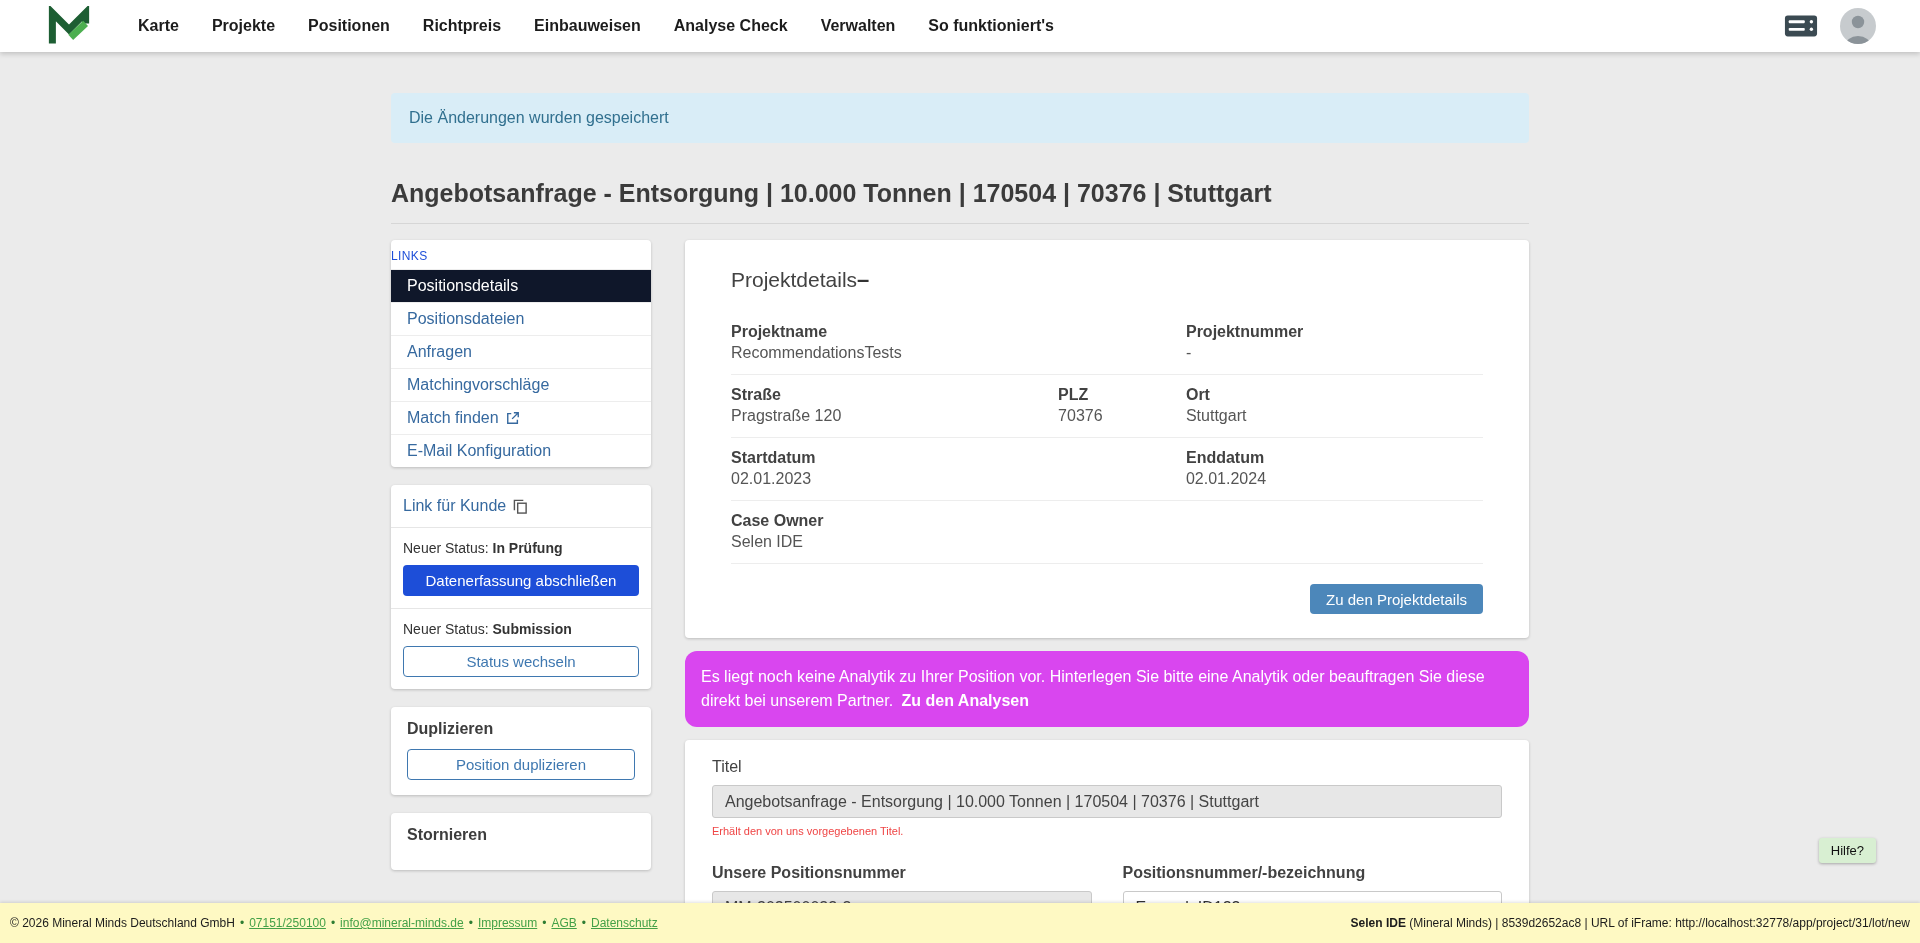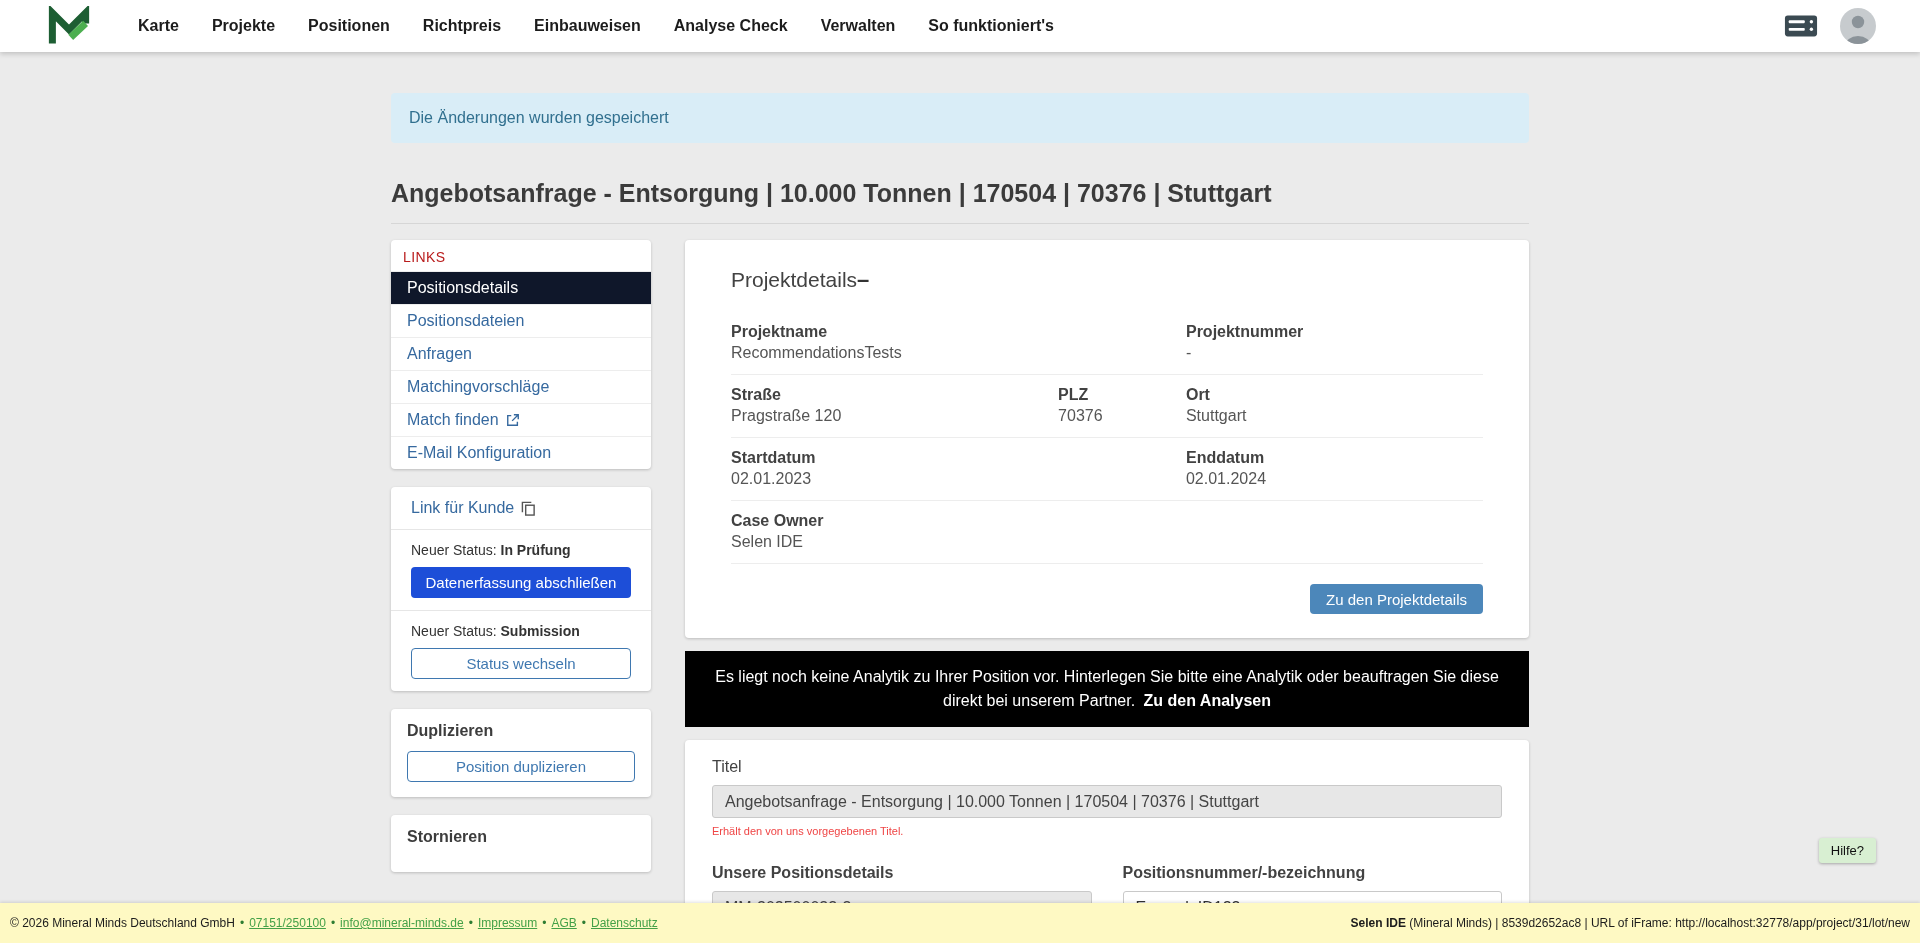--- a/index.html
+++ b/index.html
@@ -41,31 +41,31 @@
   hr.title-rule { border:none; border-top:1px solid #d6d6d6; margin-bottom:16px; }
 
   .layout { display:flex; gap:34px; align-items:flex-start; }
   .sidebar { width:260px; flex:none; display:flex; flex-direction:column; gap:18px; }
   .main-col { flex:1; display:flex; flex-direction:column; gap:13px; }
 
   .card { background:#fff; border-radius:4px; box-shadow:0 1px 3px rgba(0,0,0,0.2); }
 
   
   .list-card { overflow:hidden; }
-  .links-header { font-size:14px; color:#b91c1c; padding:9px 12px 6px; letter-spacing:.4px; }
+  .links-header { font-size:12px; color:#1d4ed8; padding:9px 0 6px; letter-spacing:.4px; }
   .side-item {
     display:flex; align-items:center; gap:7px;
     padding:7px 16px; font-size:16px; color:#36699f;
     border-top:1px solid #ededed; cursor:pointer;
   }
   .side-item.active { background:#0f172a; color:#fff; }
   .ext-icon { flex:none; }
 
   
-  .sc-section { padding:12px 20px; }
+  .sc-section { padding:12px 12px; }
   .sc-section + .sc-section { border-top:1px solid #e6e6e6; }
   .customer-link { font-size:16px; color:#36699f; display:inline-flex; align-items:center; gap:7px; }
   .muted { font-size:13px; color:#8c8c8c; }
   .status-bold { font-size:16px; font-weight:700; color:#333; margin-top:5px; }
   .next-line { font-size:14px; color:#333; margin-bottom:9px; }
   .next-line b { font-weight:700; }
 
   .btn {
     display:flex; align-items:center; justify-content:center;
     width:100%; height:31px; border-radius:4px; font-size:15px;
@@ -88,22 +88,22 @@
   }
   .p-rows { margin-top:20px; }
   .p-row { display:flex; padding:11px 0 12px; border-bottom:1px solid #ededed; }
   .p-field .lbl { font-size:16px; font-weight:700; color:#424242; margin-bottom:3px; }
   .p-field .val { font-size:16px; color:#555; }
   .w1 { width:43.5%; } .w2 { width:17%; } .w12 { width:60.5%; } .wrest { flex:1; }
   .pc-footer { margin-top:20px; text-align:right; }
 
   
   .banner {
-    background:#000000; color:#fff; border-radius:0;
-    padding:14px 16px; font-size:16px; line-height:1.5;text-align:center;
+    background:#d946ef; color:#fff; border-radius:12px;
+    padding:14px 16px; font-size:16px; line-height:1.5;
   }
   .banner-link { font-weight:700; color:#fff; margin-left:4px; }
 
   
   .form-card { padding:18px 27px 30px; }
   .form-label { font-size:16px; color:#424242; margin-bottom:9px; }
   .form-label.bold { font-weight:700; }
   .input {
     width:100%; height:33px; border:1px solid #c9c9c9; border-radius:3px;
     padding:0 12px; font-size:16px; font-family:inherit; color:#333; background:#fff;
@@ -303,21 +303,21 @@
         </div>
 
         <div class="card form-card">
           <div class="form-group">
             <div class="form-label">Titel</div>
             <input class="input disabled" disabled="" value="Angebotsanfrage - Entsorgung | 10.000 Tonnen | 170504 | 70376 | Stuttgart" style="">
             <div class="helper">Erhält den von uns vorgegebenen Titel.</div>
           </div>
           <div class="form-grid">
             <div class="form-group">
-              <div class="form-label bold">Unsere Positionsdetails</div>
+              <div class="form-label bold">Unsere Positionsnummer</div>
               <input class="input disabled" disabled="" value="MM-202500032-3" style="">
               
             </div>
             <div class="form-group">
               <div class="form-label bold">Positionsnummer/-bezeichnung</div>
               <input class="input" value="ExampleID123" style="">
               
             </div>
           </div>
         </div>

